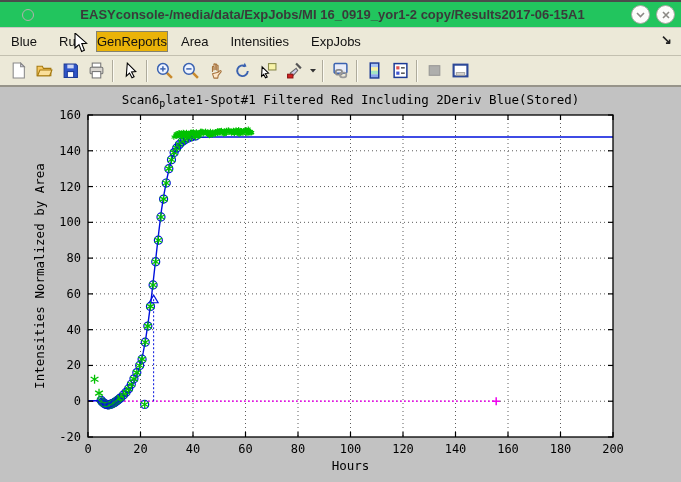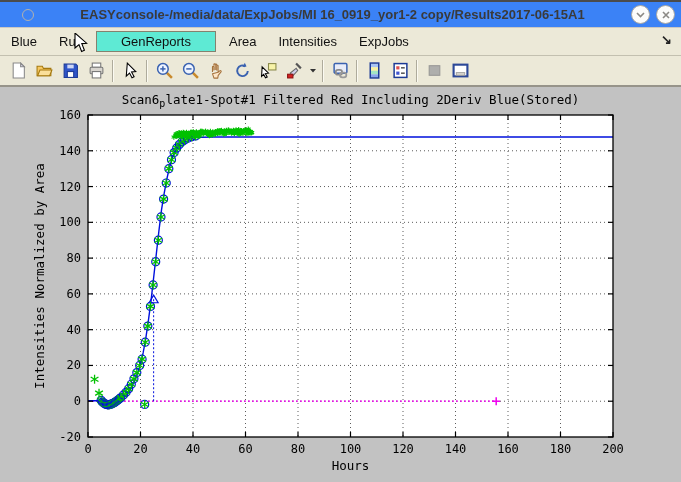--- a/index.html
+++ b/index.html
@@ -1,31 +1,31 @@
 <!DOCTYPE html>
 <html><head>
 <meta charset="utf-8">
 <style>
   html,body{margin:0;padding:0;background:#888;}
   .window{position:relative;width:681px;height:482px;background:#c2c2c2;
     border-top:2px solid #4b4b4b;box-sizing:border-box;overflow:hidden;
     font-family:"Liberation Sans",sans-serif;}
-  .titlebar{height:25px;background:#3b82f6;display:flex;align-items:center;
+  .titlebar{height:25px;background:#22c55e;display:flex;align-items:center;
     border-bottom:1px solid #cac8c4;justify-content:space-between;}
   .win-circle{width:10px;height:10px;border:1px solid #b3b1ad;border-radius:50%;
     margin-left:22px;flex:0 0 auto;}
   .title{flex:1;text-align:center;font-weight:bold;font-size:13px;color:#3a3a3a;
     white-space:nowrap;overflow:hidden;}
   .winbtn{width:17px;height:17px;border:1px solid #a9a7a3;border-radius:50%;
     background:#fcfcfb;display:flex;align-items:center;justify-content:center;
     margin-right:6px;flex:0 0 auto;cursor:default;}
   .menubar{height:27px;background:#ece9d8;display:flex;align-items:center;
     font-size:13px;color:#111;position:relative;border-bottom:1px solid #c3c0b0;}
   .menu-item{padding:3px 9px;margin:0 2px;white-space:nowrap;}
-  .menu-item.highlight{border:1px solid #84826f;padding:2px 24px;background:#5eead4;}
+  .menu-item.highlight{border:1px solid #84826f;padding:2px 0;background:#eab308;}
   .menu-corner{position:absolute;right:9px;top:4px;font-size:13px;font-weight:bold;color:#222;}
   .toolbar{height:29px;background:#ece9d8;display:flex;align-items:center;
     padding-left:5px;border-bottom:2px solid #97948a;}
   .tool{width:26px;height:24px;display:flex;align-items:center;justify-content:center;}
   .tool svg{width:17px;height:17px;}
   .tool.narrow{width:12px;}
   .tool.disabled{opacity:.9;}
   .sep{width:1px;height:22px;background:#aeab9c;border-right:1px solid #fbfaf2;margin:0 3px;}
   .canvas{position:absolute;left:0;top:85px;width:681px;height:397px;background:#c2c2c2;}
   #plot-svg{position:absolute;left:0;top:0;}

